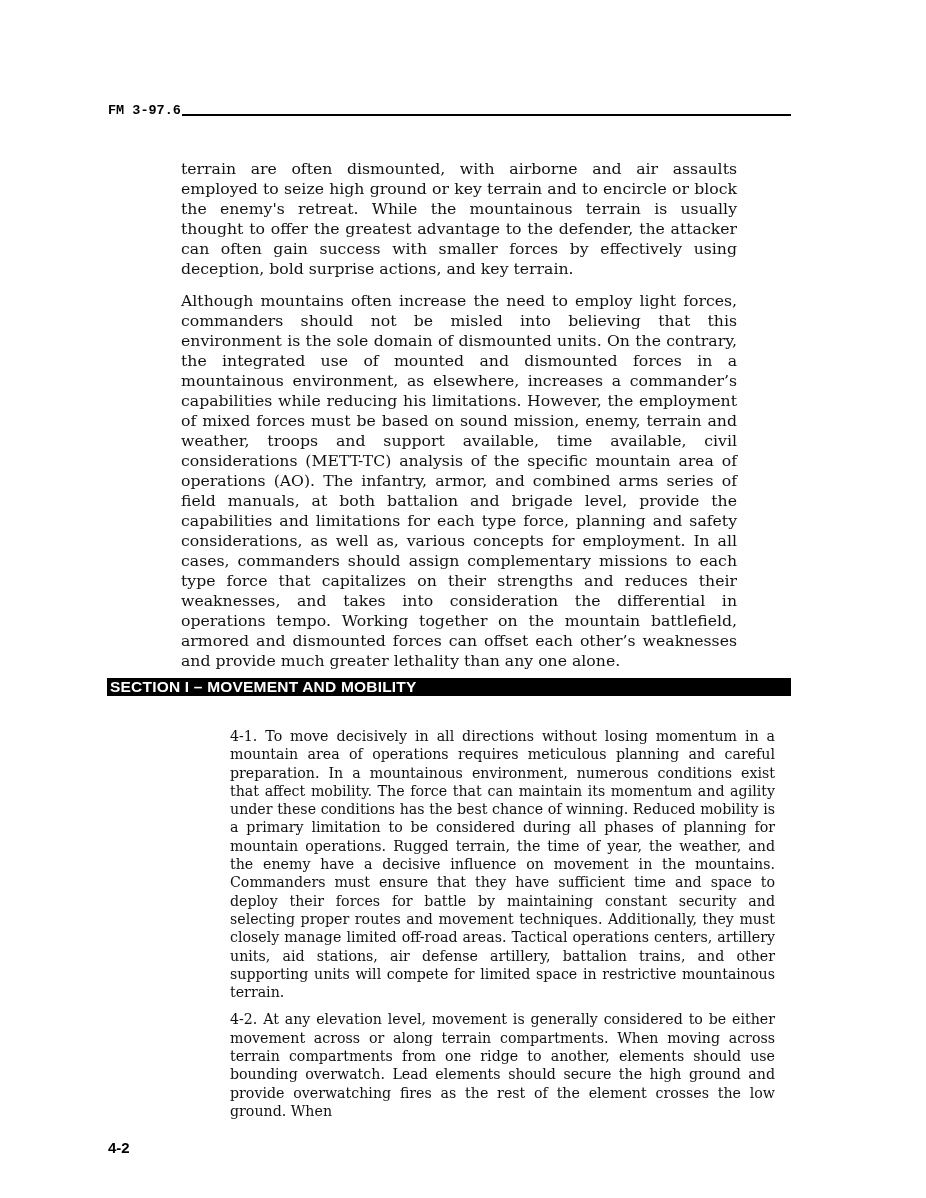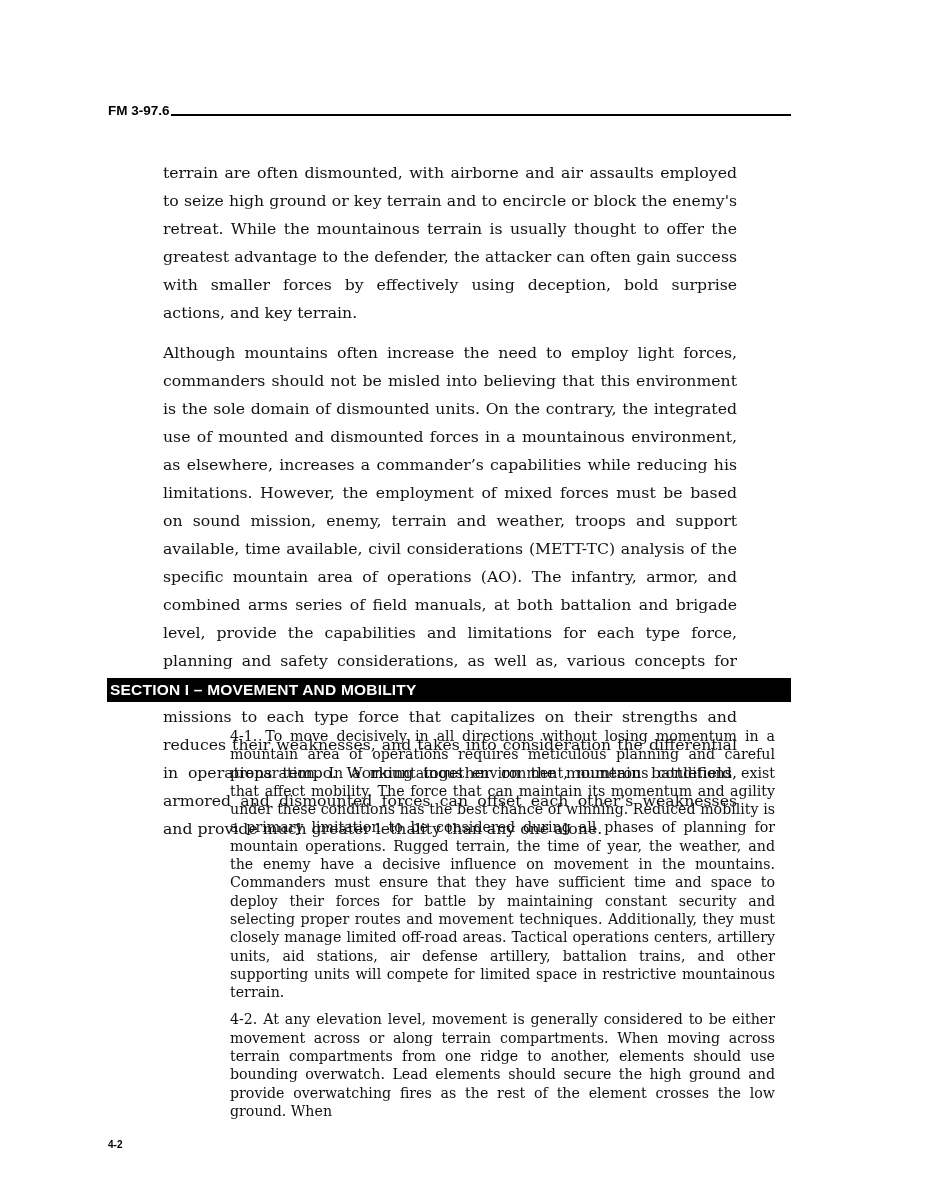--- a/index.html
+++ b/index.html
@@ -19,21 +19,21 @@
   
   .page-header {
     position: absolute;
     top: 103px;
     left: 108px;
     width: 683px;
     display: flex;
     align-items: flex-end;
   }
   .doc-id {
-    font-family: Liberation Sans, sans-serif;
+    font-family: Liberation Mono, monospace;
     font-weight: bold;
     font-size: 13.5px;
     line-height: 16px;
     color: #000000;
     white-space: nowrap;
   }
   .header-rule {
     flex: 1;
     height: 0;
     border-bottom: 2px solid #000000;
@@ -42,35 +42,35 @@
   }
 
   
   .intro-block {
     position: absolute;
     top: 159px;
     left: 163px;
     width: 574px;
   }
   .intro-block p {
-    margin: 0 0 12px 0;
+    margin: 0 0 12px 18px;
     font-family: "DejaVu Serif", serif;
     font-size: 15.7px;
-    line-height: 28px;
+    line-height: 20px;
     text-align: justify;
     color: #111111;
   }
 
   
   .section-bar {
     position: absolute;
     top: 678px;
     left: 107px;
     width: 684px;
-    height: 24px;
+    height: 18px;
     background: #000000;
     display: flex;
     align-items: center;
   }
   .section-bar .section-title {
     font-family: "Liberation Sans", sans-serif;
     font-weight: bold;
     font-size: 15.5px;
     letter-spacing: 0.2px;
     color: #ffffff;
@@ -94,21 +94,21 @@
     color: #111111;
   }
 
   
   .page-footer {
     position: absolute;
     top: 1139px;
     left: 108px;
     font-family: "Liberation Sans", sans-serif;
     font-weight: bold;
-    font-size: 10px;
+    font-size: 15px;
     color: #000000;
   }
 </style>
 </head>
 <body>
 
 <div class="page">
 
   <header class="page-header">
     <span class="doc-id">FM 3-97.6</span>

